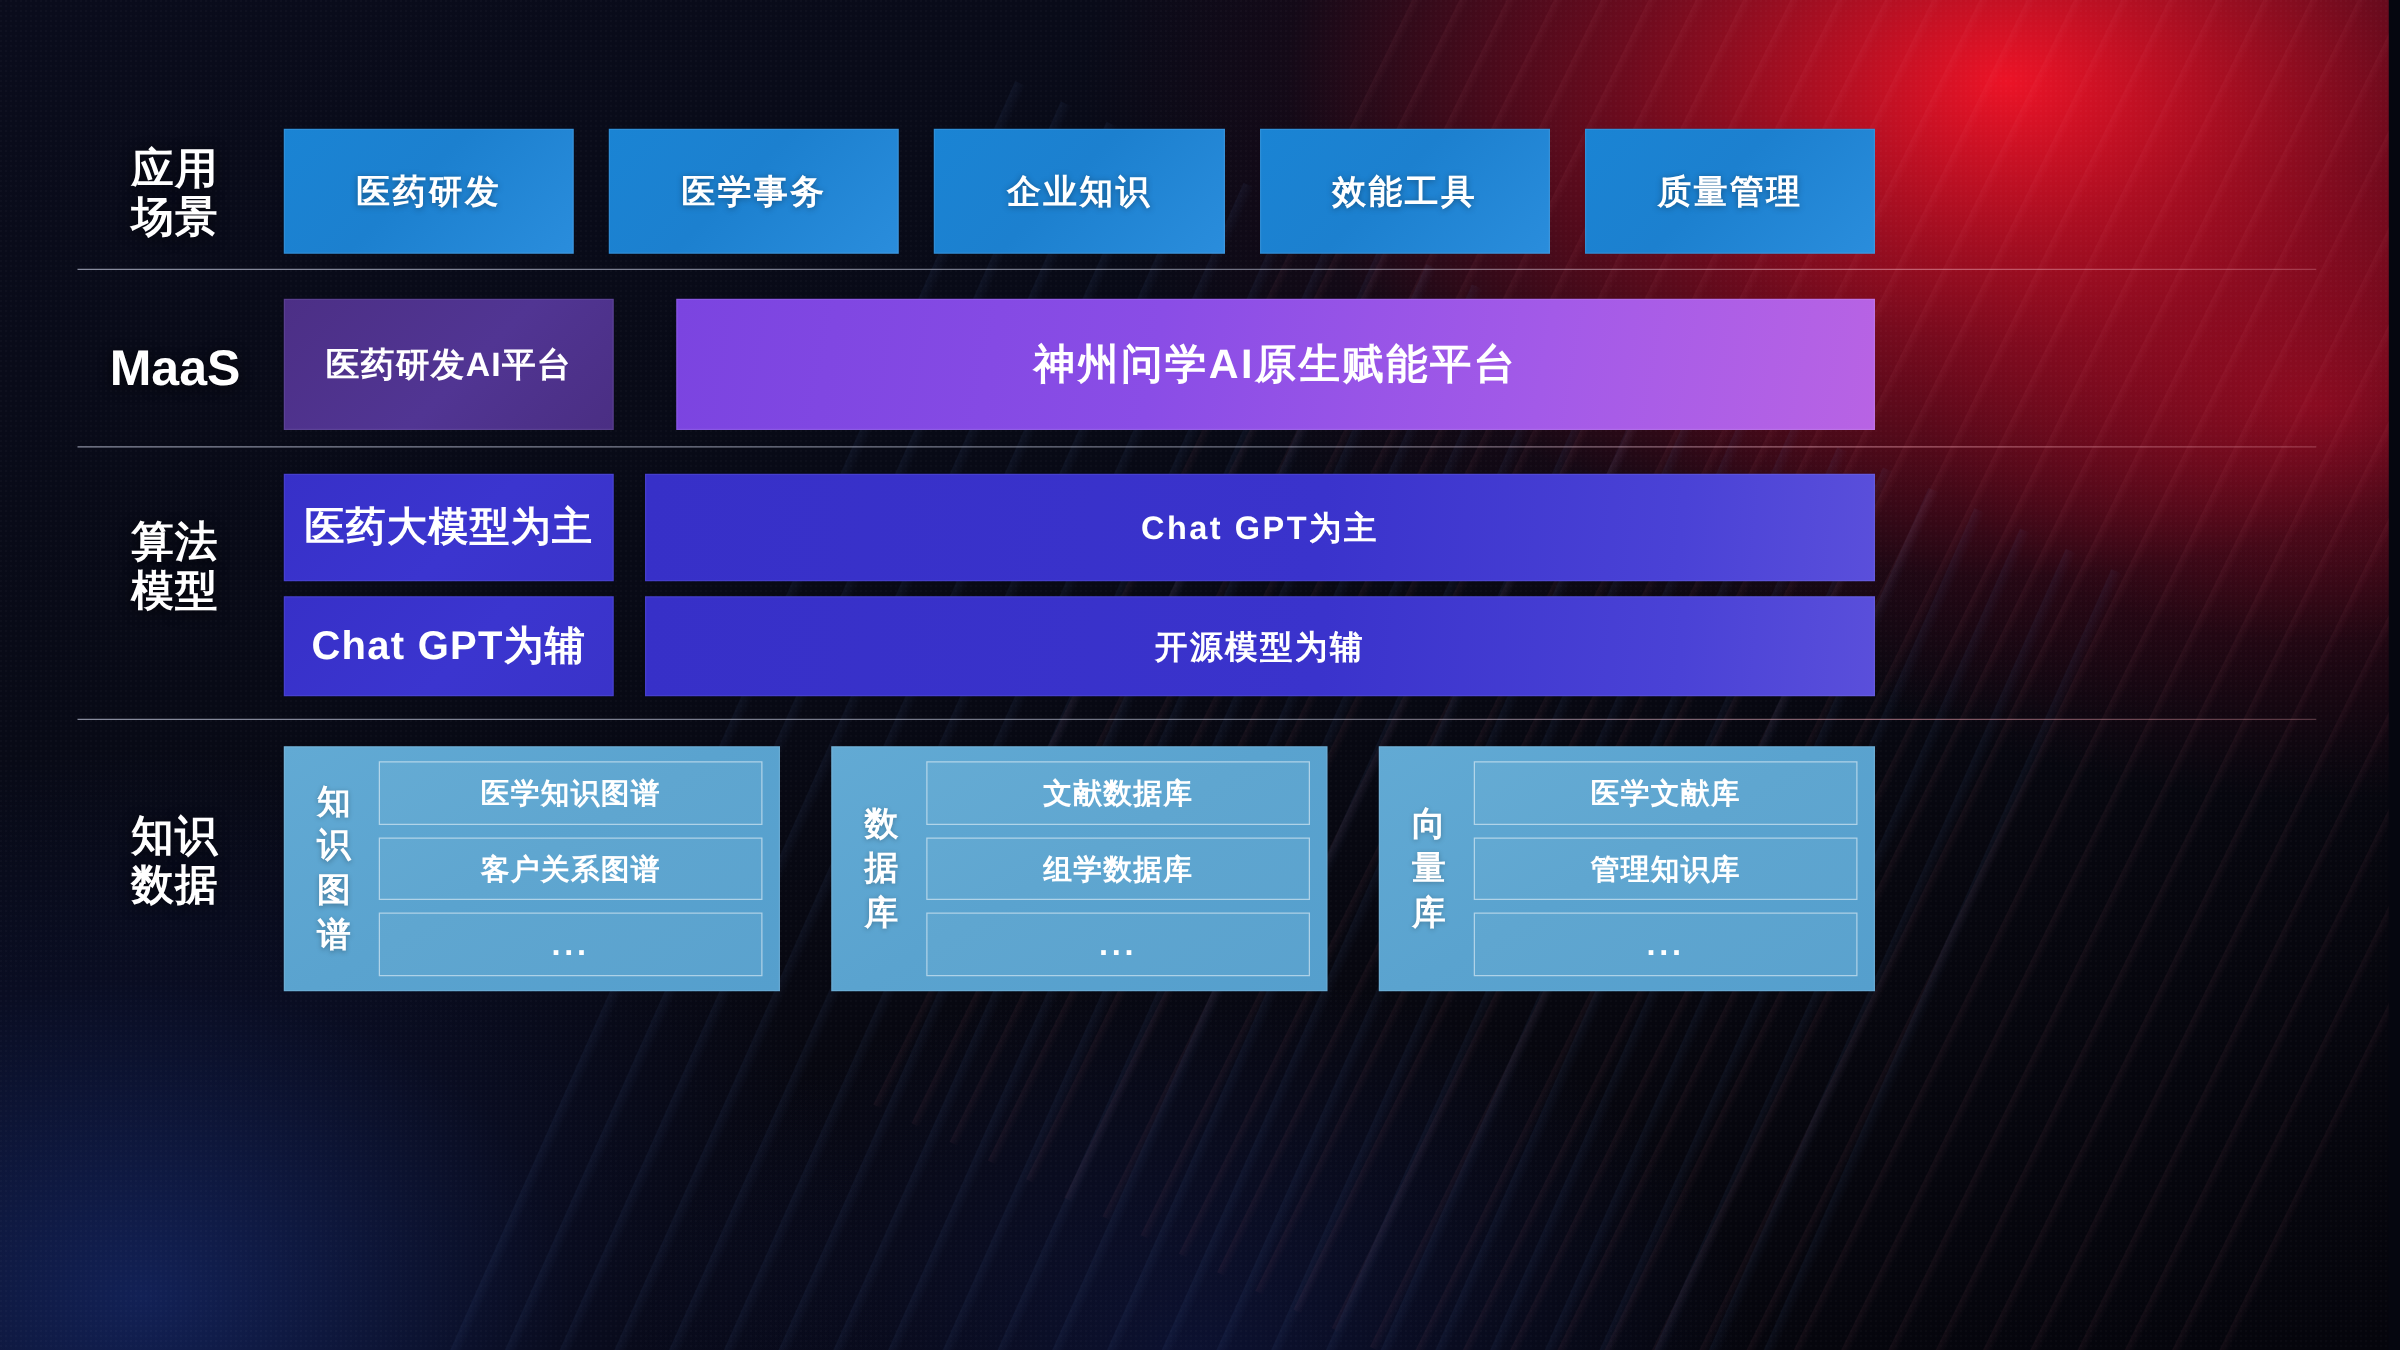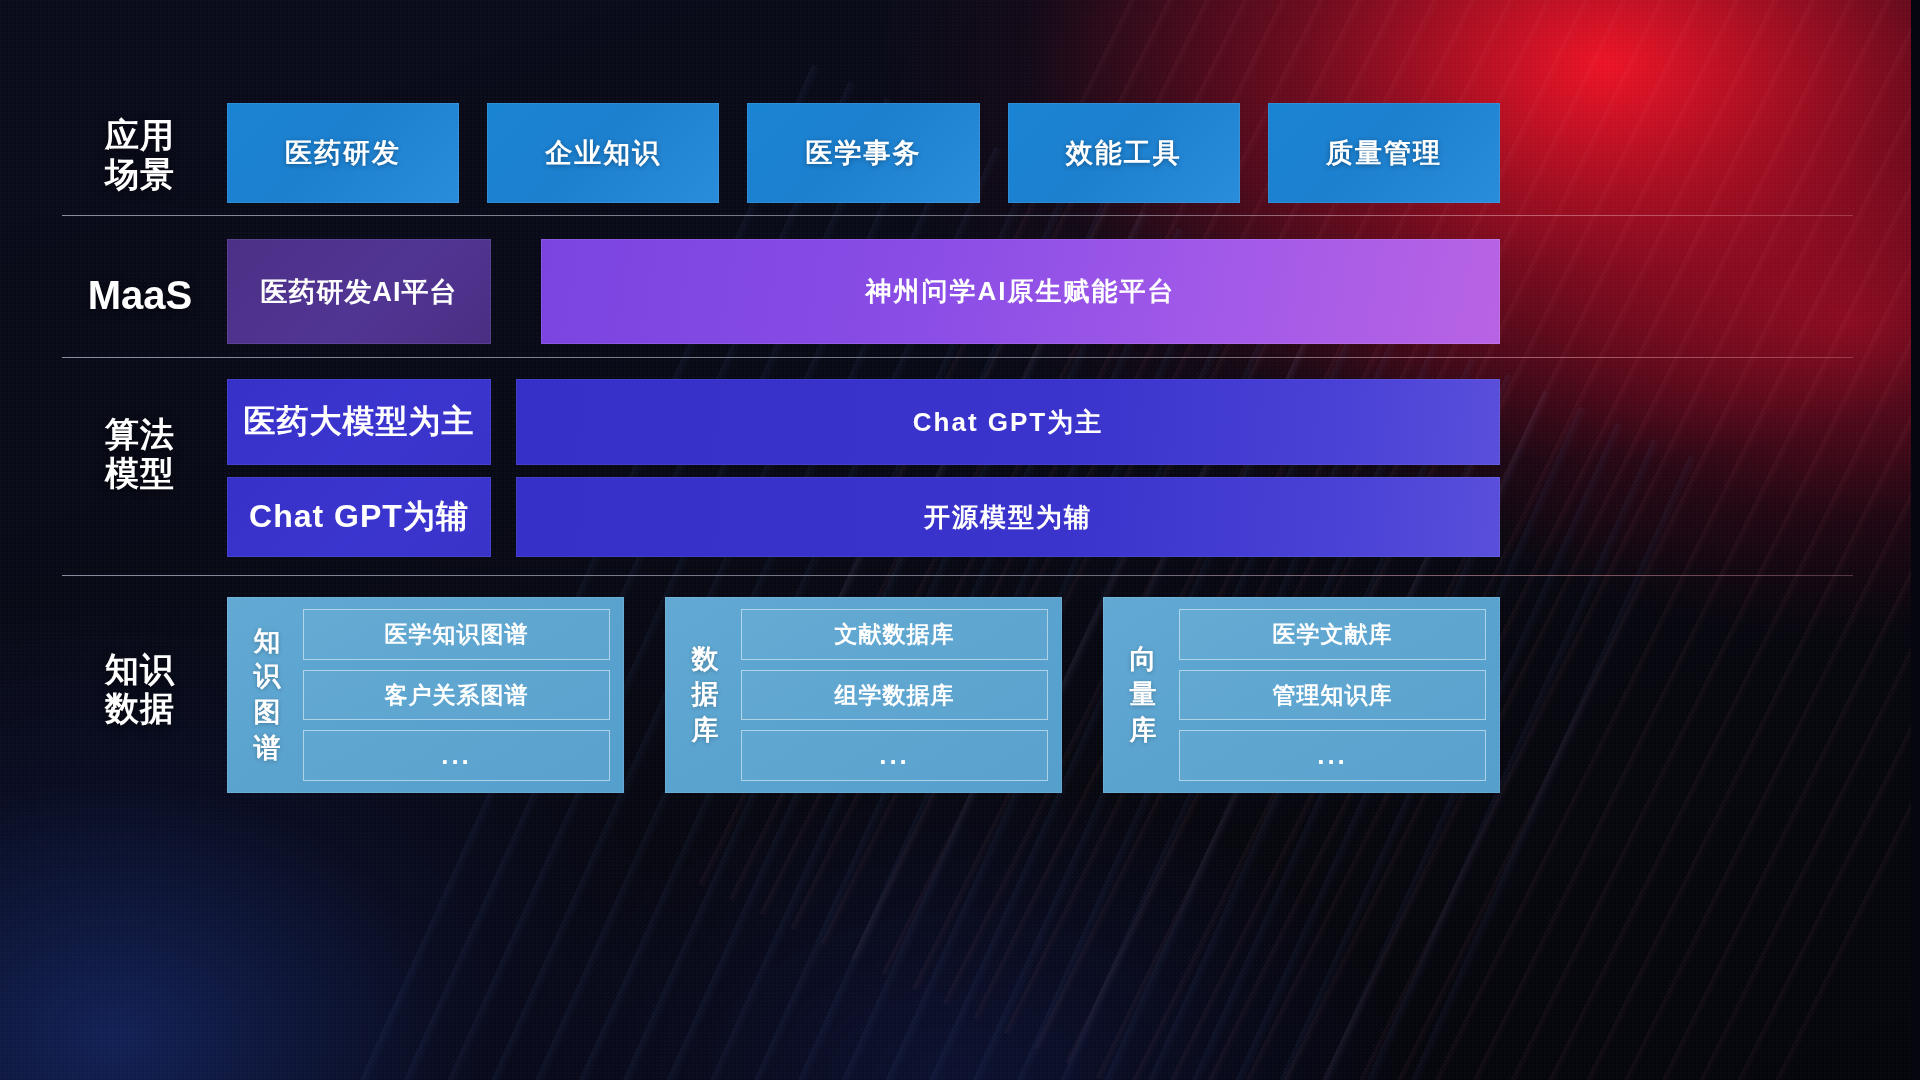--- a/index.html
+++ b/index.html
@@ -134,21 +134,21 @@
     background: linear-gradient(135deg, #4c2f86 0%, #513593 55%, #4a2e83 100%);
     display: flex; align-items: center; justify-content: center;
     color: #fff; font-size: 27px; font-weight: bold; letter-spacing: 1px;
     box-shadow: inset 0 0 0 1px rgba(255,255,255,0.08);
   }
   .maas-right {
     flex: 1 1 auto;
     height: 105px;
     background: linear-gradient(100deg, #7b44e0 0%, #8a4de6 40%, #a35ae8 72%, #b863e4 100%);
     display: flex; align-items: center; justify-content: center;
-    color: #fff; font-size: 26px; font-weight: bold; letter-spacing: 2px;
+    color: #fff; font-size: 33px; font-weight: bold; letter-spacing: 2px;
     box-shadow: inset 0 0 0 1px rgba(255,255,255,0.10);
     margin-left: 25px;
   }
 
   
   #alg-row-1 { top: 379px; left: 204px; width: 1296px; height: 86px; gap: 25px; }
   #alg-row-2 { top: 477px; left: 204px; width: 1296px; height: 80px; gap: 25px; }
   .alg-left {
     width: 264px; height: 100%;
     background: linear-gradient(135deg, #3730c8 0%, #3b35cf 55%, #3a33c9 100%);
@@ -229,22 +229,22 @@
 
   <div class="content">
 
     <div class="row-label" id="label-app">
         <div>应用</div>
         <div>场景</div>
       </div>
 
     <div class="row" id="app-row">
       <div class="app-card">医药研发</div>
+      <div class="app-card">医学事务</div>
       <div class="app-card">企业知识</div>
-      <div class="app-card">医学事务</div>
       <div class="app-card">效能工具</div>
       <div class="app-card">质量管理</div>
     </div>
 
     <div class="divider" id="div-1"></div>
 
     <div class="row-label latin" id="label-maas">MaaS</div>
 
     <div class="row" id="maas-row">
       <div class="maas-left">医药研发AI平台</div>

